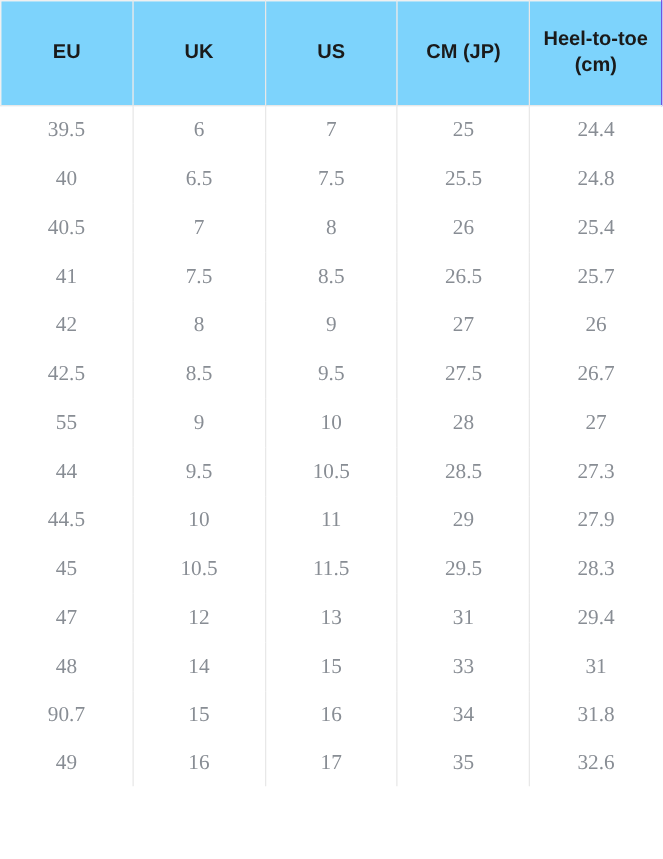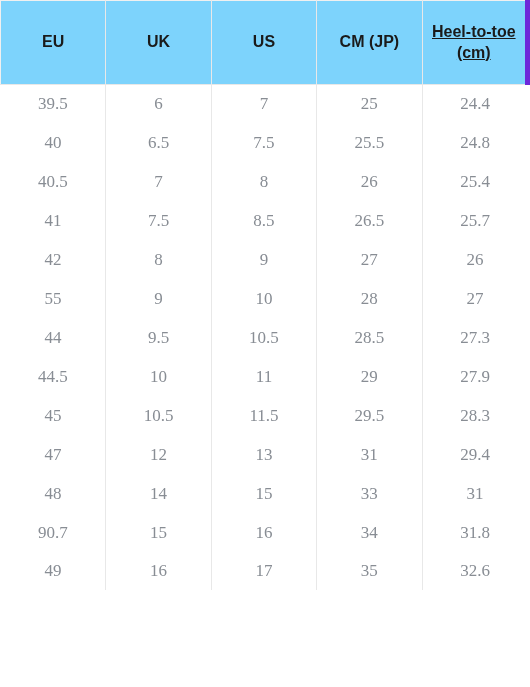--- a/index.html
+++ b/index.html
@@ -37,22 +37,21 @@
     vertical-align: middle;
     line-height: 1.28;
     border-right: 1px solid #e8e8e8;
     border-bottom: 1px solid #e8e8e8;
     border-top: 1px solid #f0f0f0;
   }
   .size-table thead th:first-child {
     border-left: 1px solid #f0f0f0;
   }
   .size-table thead th:last-child {
-    border-right: 5px solid #6d28d9;
-    text-decoration: underline;
+    border-right: 1px solid #6d28d9;
   }
 
   
   .size-table tbody td {
     height: 39px;
     box-sizing: border-box;
     padding: 0 6px;
     font-family: "Liberation Serif", serif;
     font-size: 17px;
     font-weight: normal;
@@ -112,20 +111,27 @@
         <td>25.7</td>
       </tr>
       <tr>
         <td>42</td>
         <td>8</td>
         <td>9</td>
         <td>27</td>
         <td>26</td>
       </tr>
       <tr>
+        <td>42.5</td>
+        <td>8.5</td>
+        <td>9.5</td>
+        <td>27.5</td>
+        <td>26.7</td>
+      </tr>
+      <tr>
         <td>55</td>
         <td>9</td>
         <td>10</td>
         <td>28</td>
         <td>27</td>
       </tr>
       <tr>
         <td>44</td>
         <td>9.5</td>
         <td>10.5</td>

